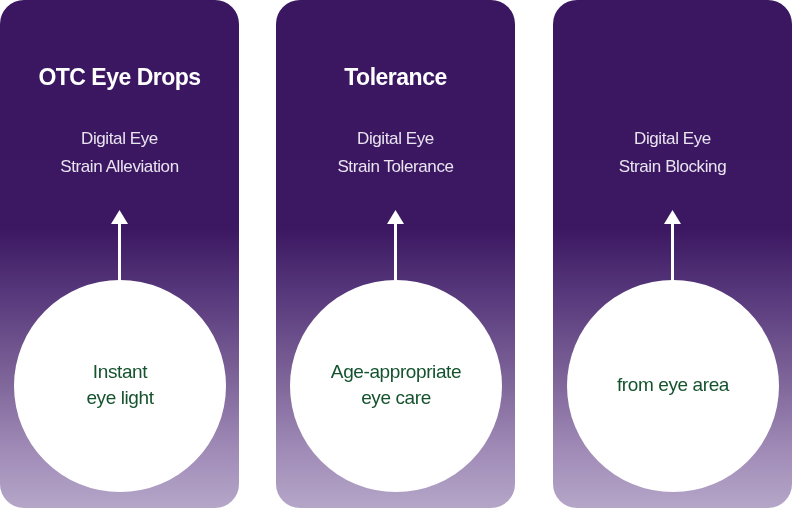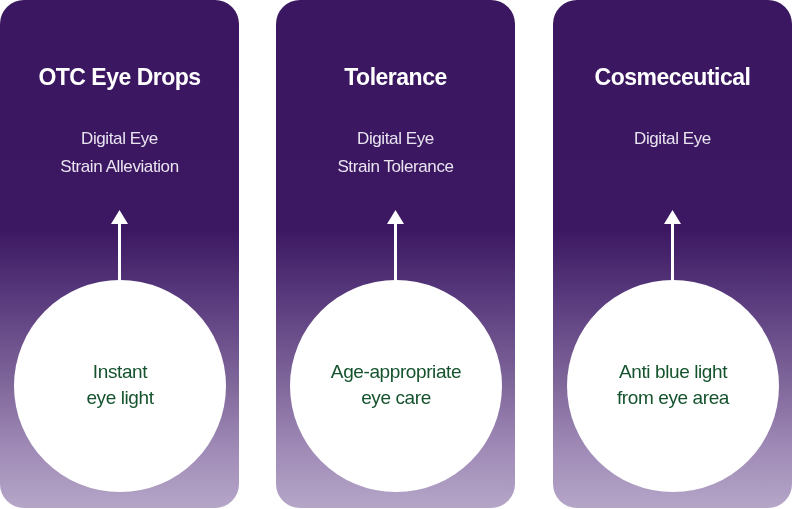--- a/index.html
+++ b/index.html
@@ -120,27 +120,26 @@
   </svg>
   <div class="circle">
     <div class="circle-text">
       <span>Age-appropriate</span>
       <span>eye care</span>
     </div>
   </div>
 </div>
 
 <div class="capsule c3">
-  <div class="title">Cosmeceutical</div>
   <div class="subtitle">
     <span>Digital Eye</span>
+    <span>Strain Blocking</span>
   </div>
   <svg class="arrow" viewBox="0 0 17 72">
     <polygon points="8.5,0 17,14 0,14" fill="#ffffff"></polygon>
     <rect x="7" y="13" width="3" height="60" fill="#ffffff"></rect>
   </svg>
   <div class="circle">
     <div class="circle-text">
-      <span>Anti blue light</span>
       <span>from eye area</span>
     </div>
   </div>
 </div>
 
 </body></html>

